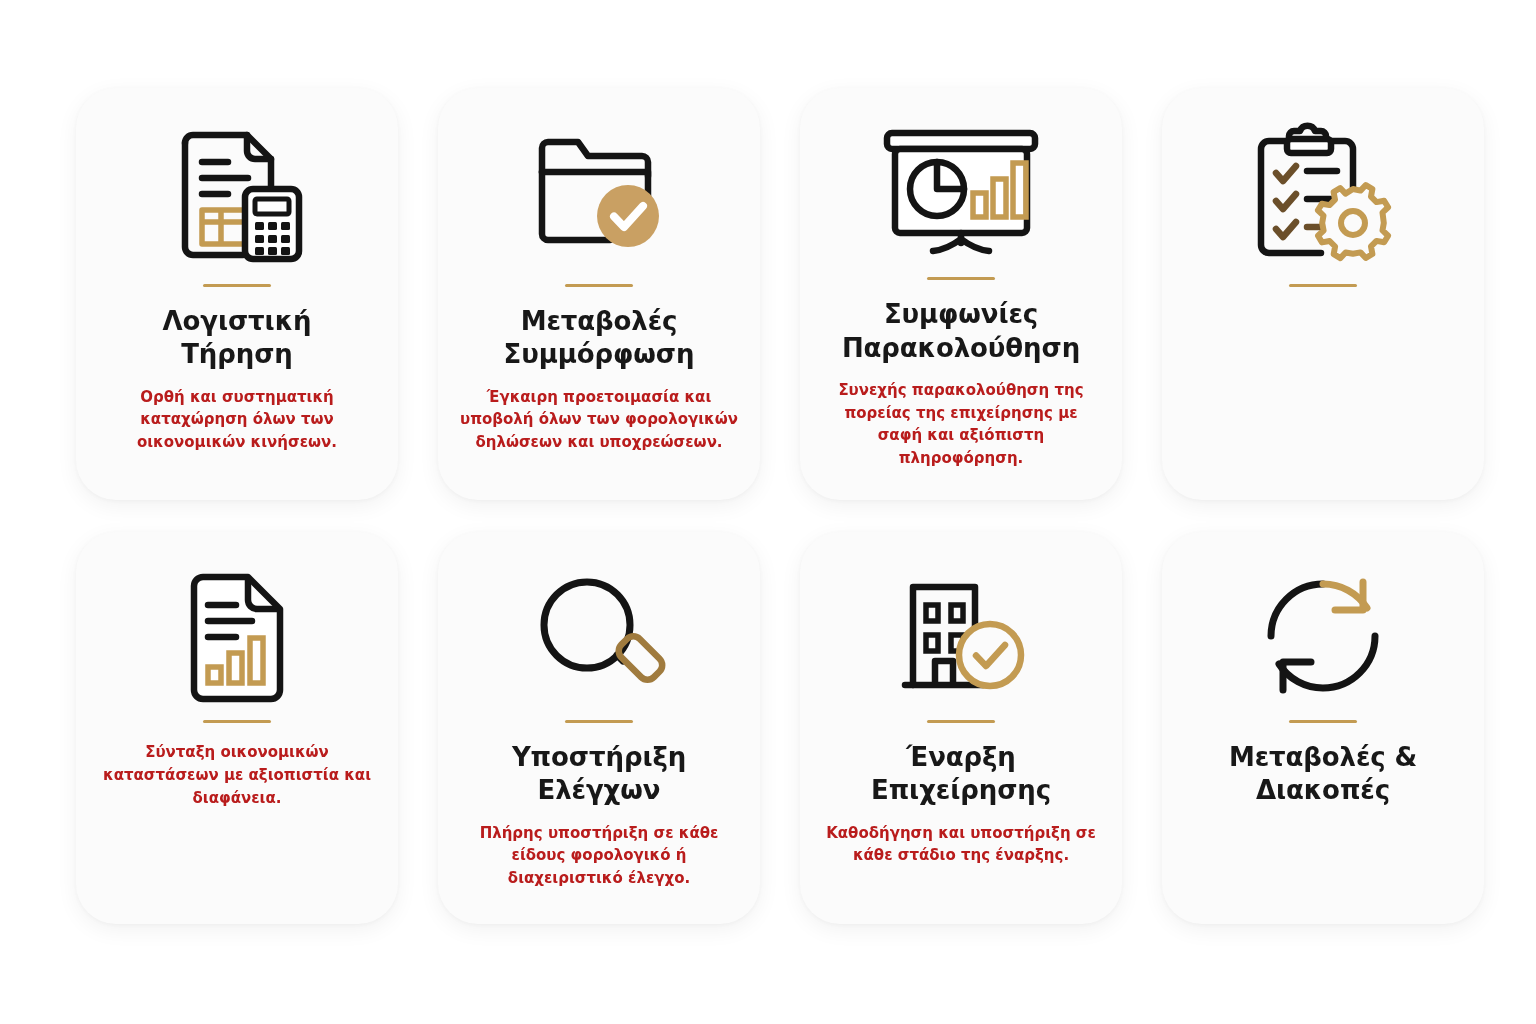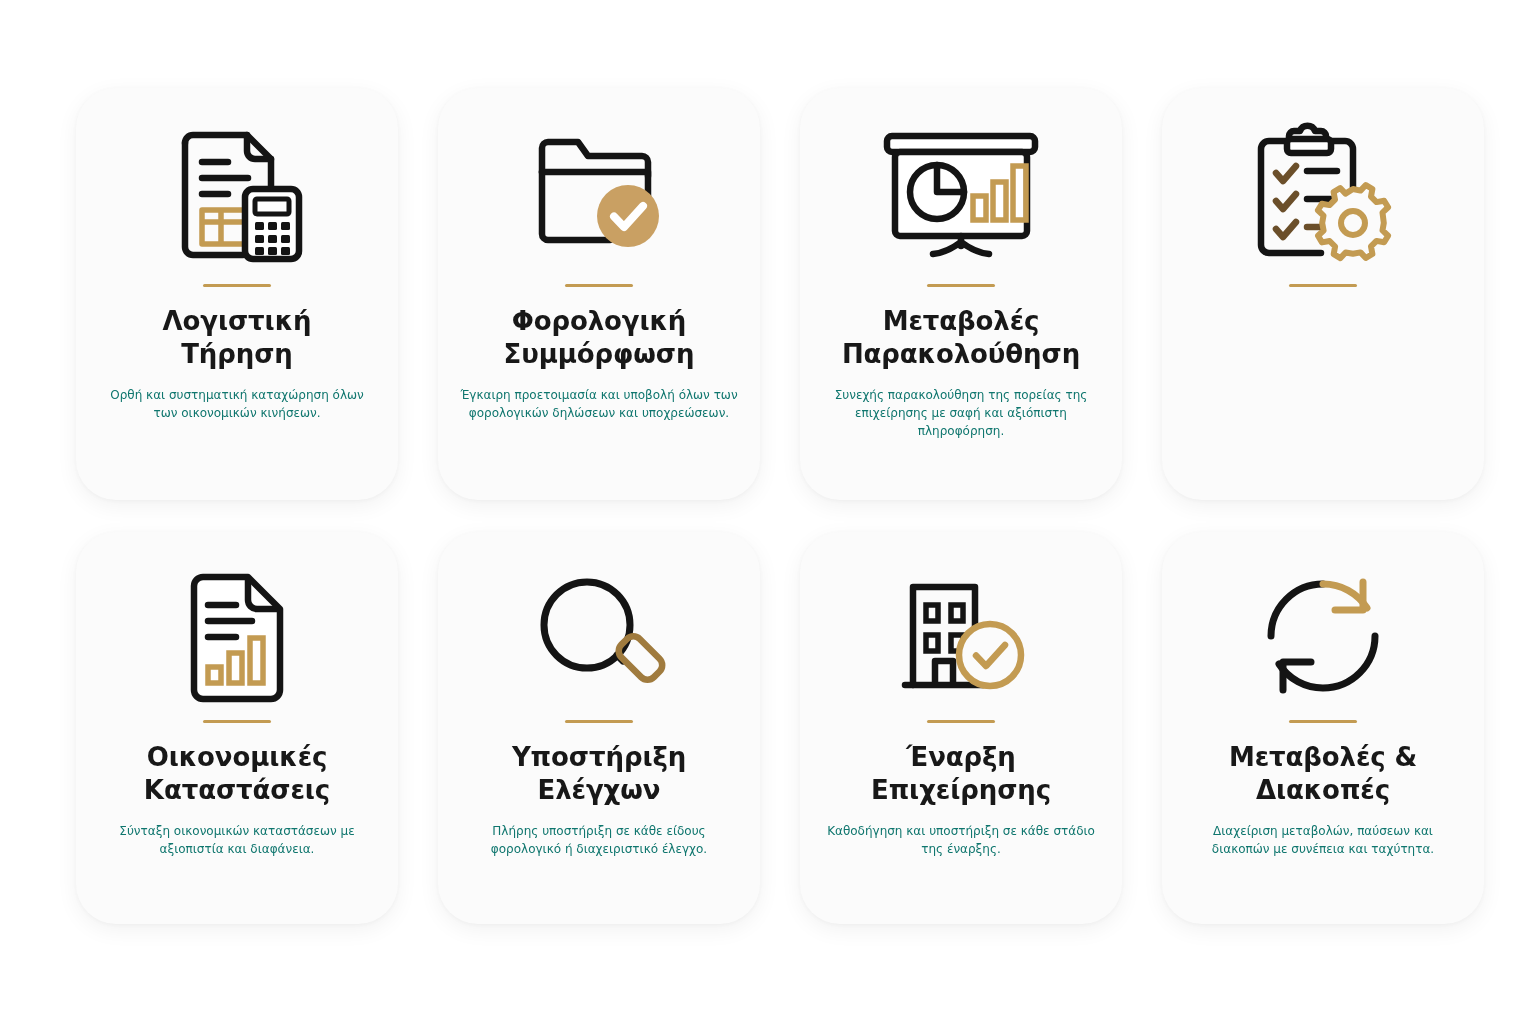--- a/index.html
+++ b/index.html
@@ -64,25 +64,25 @@
     font-size: 26px;
     font-weight: 700;
     line-height: 1.28;
     color: #181818;
     letter-spacing: -0.1px;
     max-width: 260px;
     margin-bottom: 14px;
   }
 
   .card-desc {
-    font-size: 12px;
+    font-size: 15px;
     line-height: 1.52;
-    color: #0f766e;
+    color: #b91c1c;
     max-width: 290px;
-    font-weight: 400;
+    font-weight: 700;
   }
 </style>
 </head>
 <body>
 
 <div class="services-grid">
 
   <div class="service-card">
     <div class="card-icon">
       <svg width="136" height="130" viewBox="0 0 136 130" fill="none">
@@ -125,21 +125,21 @@
         <path d="M8 36V12a6 6 0 0 1 6-6h30l10 14h54a6 6 0 0 1 6 6v14" stroke="#141414" stroke-width="6.5" stroke-linecap="round" stroke-linejoin="round"></path>
 
         <path d="M8 36h106v36" stroke="#141414" stroke-width="6.5" stroke-linecap="round" stroke-linejoin="round"></path>
         <path d="M8 36v62a6 6 0 0 0 6 6h62" stroke="#141414" stroke-width="6.5" stroke-linecap="round" stroke-linejoin="round"></path>
 
         <circle cx="94" cy="80" r="31" fill="#c9a063"></circle>
         <path d="M80 80.5l10 10.5 19-21" stroke="#ffffff" stroke-width="8" stroke-linecap="round" stroke-linejoin="round"></path>
       </svg>
     </div>
     <div class="card-divider"></div>
-    <div class="card-title">Φορολογική Συμμόρφωση</div>
+    <div class="card-title">Μεταβολές Συμμόρφωση</div>
     <div class="card-desc">Έγκαιρη προετοιμασία και υποβολή όλων των φορολογικών δηλώσεων και υποχρεώσεων.</div>
   </div>
 
   <div class="service-card">
     <div class="card-icon">
       <svg width="160" height="128" viewBox="0 0 160 128" fill="none">
 
         <rect x="6" y="4" width="148" height="16" rx="5" fill="#ffffff" stroke="#141414" stroke-width="6.5"></rect>
 
         <rect x="14" y="20" width="132" height="84" rx="5" fill="#ffffff" stroke="#141414" stroke-width="6.5"></rect>
@@ -149,21 +149,21 @@
 
         <rect x="92" y="64" width="13" height="24" stroke="#c39b52" stroke-width="5.5" fill="none"></rect>
         <rect x="112" y="50" width="13" height="38" stroke="#c39b52" stroke-width="5.5" fill="none"></rect>
         <rect x="132" y="34" width="13" height="54" stroke="#c39b52" stroke-width="5.5" fill="none"></rect>
 
         <path d="M80 104v10" stroke="#141414" stroke-width="6.5" stroke-linecap="round"></path>
         <path d="M80 110c-8 6-18 11-28 12M80 110c8 6 18 11 28 12" stroke="#141414" stroke-width="6.5" stroke-linecap="round"></path>
       </svg>
     </div>
     <div class="card-divider"></div>
-    <div class="card-title">Μεταβολές Παρακολούθηση</div>
+    <div class="card-title">Συμφωνίες Παρακολούθηση</div>
     <div class="card-desc">Συνεχής παρακολούθηση της πορείας της επιχείρησης με σαφή και αξιόπιστη πληροφόρηση.</div>
   </div>
 
   <div class="service-card">
     <div class="card-icon">
       <svg width="140" height="138" viewBox="0 0 140 138" fill="none">
 
         <path d="M36 14H16a8 8 0 0 0-8 8v96a8 8 0 0 0 8 8h52" stroke="#141414" stroke-width="6.5" stroke-linecap="round" stroke-linejoin="round"></path>
         <path d="M76 14h16a8 8 0 0 1 8 8v44" stroke="#141414" stroke-width="6.5" stroke-linecap="round" stroke-linejoin="round"></path>
 
@@ -193,21 +193,20 @@
         <path d="M61 4v23a9 9 0 0 0 9 9h23" stroke="#141414" stroke-width="6.5" stroke-linejoin="round"></path>
         <path d="M21 32h28" stroke="#141414" stroke-width="6.5" stroke-linecap="round"></path>
         <path d="M21 48h44" stroke="#141414" stroke-width="6.5" stroke-linecap="round"></path>
         <path d="M21 64h28" stroke="#141414" stroke-width="6.5" stroke-linecap="round"></path>
         <rect x="21" y="94" width="13" height="16" stroke="#c39b52" stroke-width="5.5" fill="none"></rect>
         <rect x="42" y="80" width="13" height="30" stroke="#c39b52" stroke-width="5.5" fill="none"></rect>
         <rect x="63" y="65" width="13" height="45" stroke="#c39b52" stroke-width="5.5" fill="none"></rect>
       </svg>
     </div>
     <div class="card-divider"></div>
-    <div class="card-title">Οικονομικές Καταστάσεις</div>
     <div class="card-desc">Σύνταξη οικονομικών καταστάσεων με αξιοπιστία και διαφάνεια.</div>
   </div>
 
   <div class="service-card">
     <div class="card-icon" style="height:132px">
       <svg width="124" height="118" viewBox="0 0 124 118" fill="none">
         <circle cx="50" cy="48" r="43" stroke="#141414" stroke-width="7" fill="none"></circle>
         <path d="M80 78l6 6" stroke="#141414" stroke-width="7" stroke-linecap="round"></path>
         <rect x="78" y="74" width="26" height="46" rx="9" transform="rotate(-45 78 74)" stroke="#a07b3e" stroke-width="6.5" fill="none"></rect>
       </svg>
@@ -248,16 +247,15 @@
 
         <path d="M60 6a52 52 0 0 1 44 24" stroke="#c39b52" stroke-width="7" stroke-linecap="round" fill="none"></path>
         <path d="M100 4v28h-28" stroke="#c39b52" stroke-width="7" stroke-linecap="round" stroke-linejoin="round" fill="none"></path>
 
         <path d="M112 58a52 52 0 0 1-52 52 52 52 0 0 1-44-24" stroke="#141414" stroke-width="7" stroke-linecap="round" fill="none"></path>
         <path d="M20 112V84h28" stroke="#141414" stroke-width="7" stroke-linecap="round" stroke-linejoin="round" fill="none"></path>
       </svg>
     </div>
     <div class="card-divider"></div>
     <div class="card-title">Μεταβολές &amp; Διακοπές</div>
-    <div class="card-desc">Διαχείριση μεταβολών, παύσεων και διακοπών με συνέπεια και ταχύτητα.</div>
   </div>
 
 </div>
 
 </body></html>

